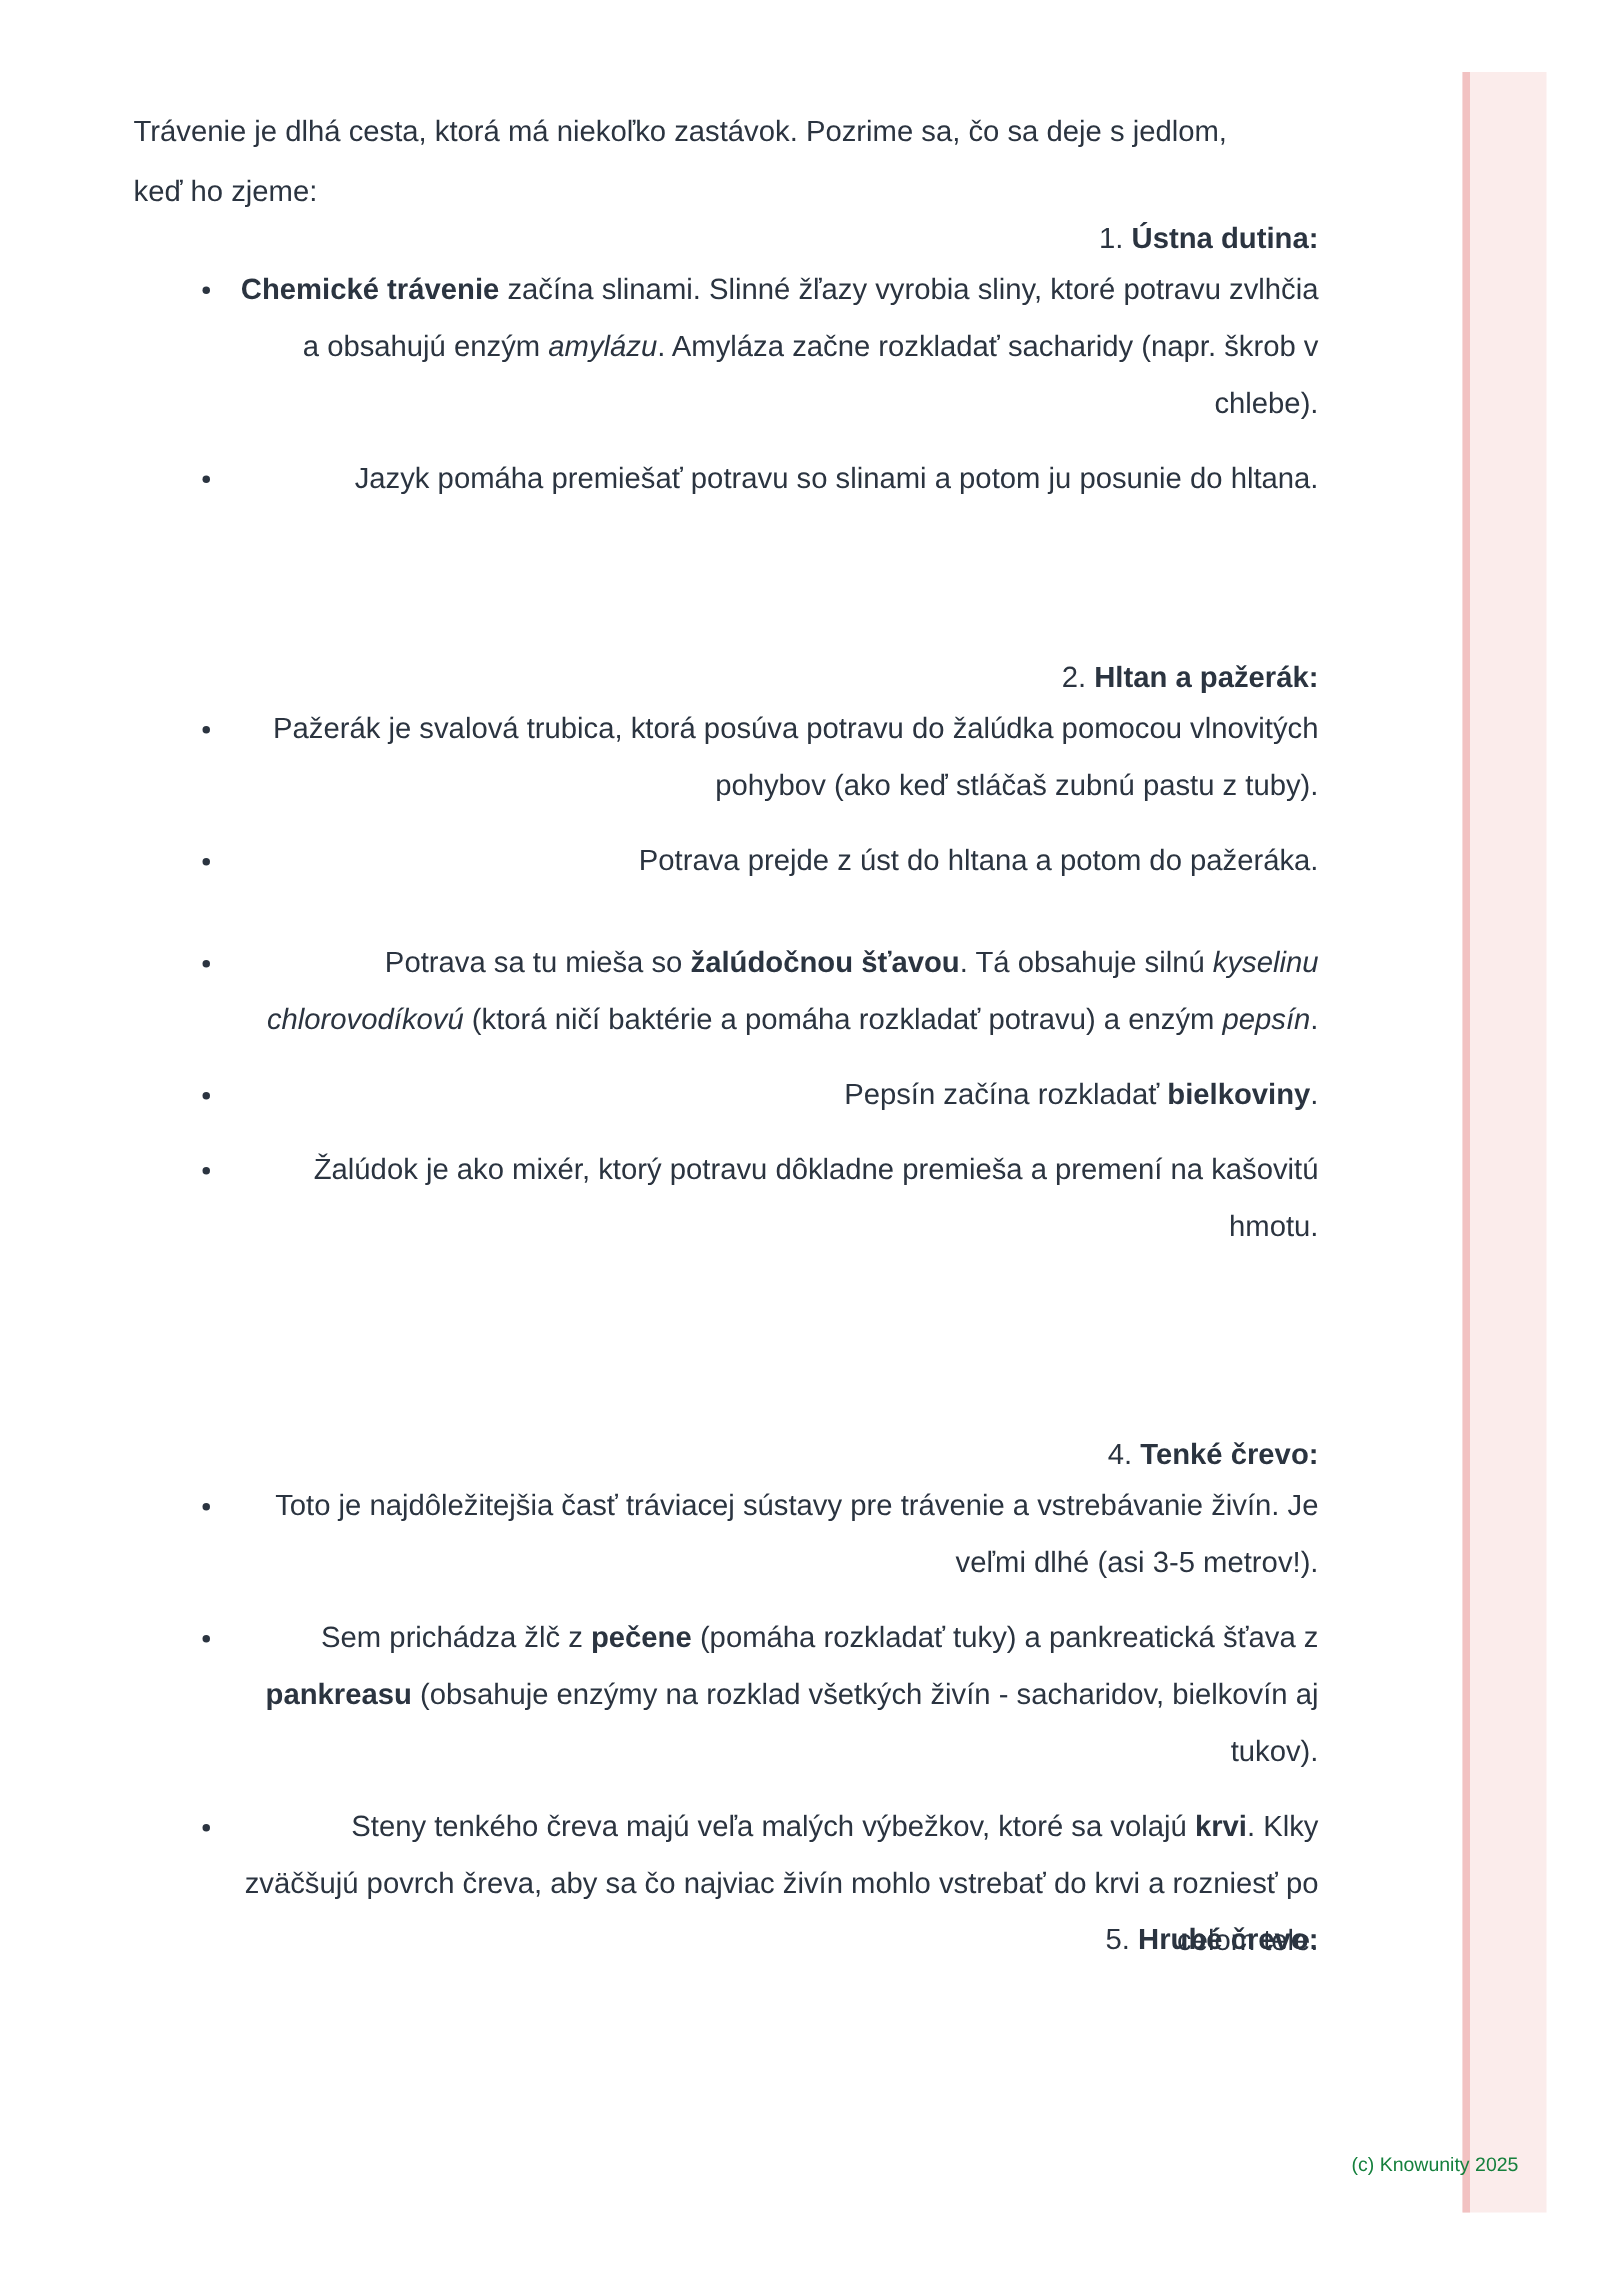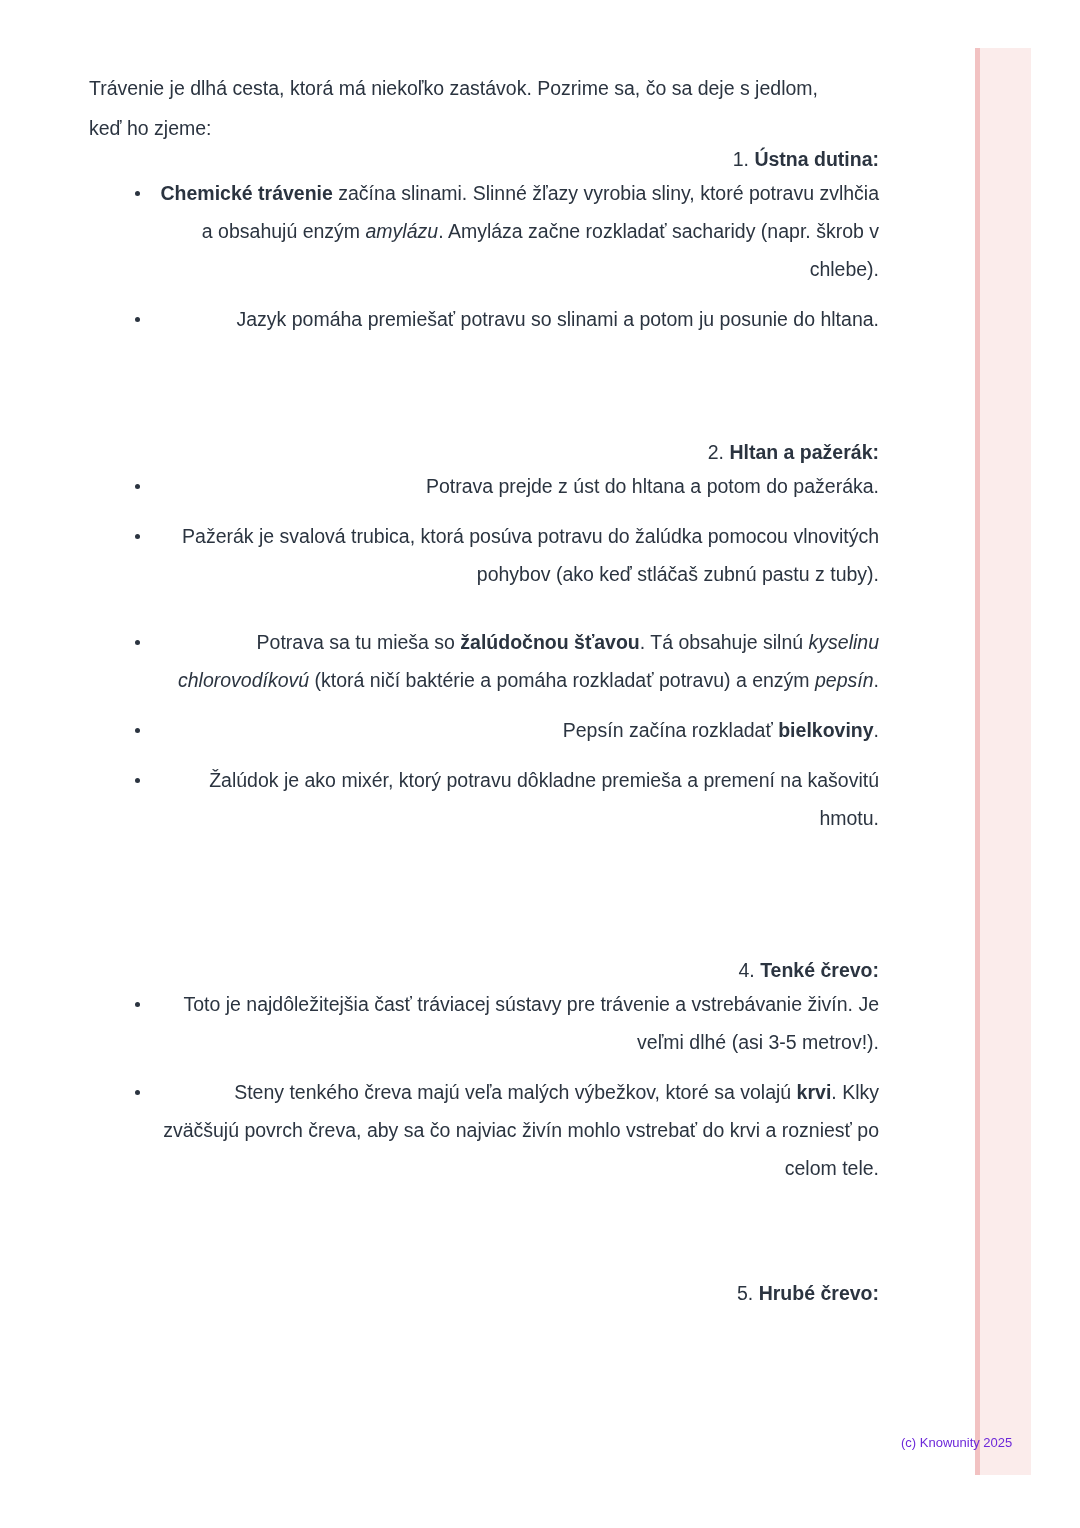--- a/index.html
+++ b/index.html
@@ -128,38 +128,39 @@
       <div class="section" style="top: 144px;">
         <div class="sec-heading"><span class="sec-num">1.</span> <span class="sec-title">Ústna dutina:</span></div>
         <ul class="bullets">
           <li><span class="b">Chemické trávenie</span><span> začína slinami. Slinné žľazy vyrobia sliny, ktoré potravu zvlhčia a obsahujú enzým </span><span class="i">amylázu</span><span>. Amyláza začne rozkladať sacharidy (napr. škrob v chlebe).</span></li>
           <li><span>Jazyk pomáha premiešať potravu so slinami a potom ju posunie do hltana.</span></li>
         </ul>
       </div>
       <div class="section" style="top: 437px;">
         <div class="sec-heading"><span class="sec-num">2.</span> <span class="sec-title">Hltan a pažerák:</span></div>
         <ul class="bullets">
+          <li><span>Pažerák je svalová trubica, ktorá posúva potravu do žalúdka pomocou vlnovitých pohybov (ako keď stláčaš zubnú pastu z tuby).</span></li>
           <li><span>Potrava prejde z úst do hltana a potom do pažeráka.</span></li>
-          <li><span>Pažerák je svalová trubica, ktorá posúva potravu do žalúdka pomocou vlnovitých pohybov (ako keď stláčaš zubnú pastu z tuby).</span></li>
         </ul>
       </div>
       <div class="section" style="top: 623px;">
         <ul class="bullets">
           <li><span>Potrava sa tu mieša so </span><span class="b">žalúdočnou šťavou</span><span>. Tá obsahuje silnú </span><span class="i">kyselinu chlorovodíkovú</span><span> (ktorá ničí baktérie a pomáha rozkladať potravu) a enzým </span><span class="i">pepsín</span><span>.</span></li>
           <li><span>Pepsín začína rozkladať </span><span class="b">bielkoviny</span><span>.</span></li>
           <li><span>Žalúdok je ako mixér, ktorý potravu dôkladne premieša a premení na kašovitú hmotu.</span></li>
         </ul>
       </div>
       <div class="section" style="top: 955px;">
         <div class="sec-heading"><span class="sec-num">4.</span> <span class="sec-title">Tenké črevo:</span></div>
         <ul class="bullets">
           <li><span>Toto je najdôležitejšia časť tráviacej sústavy pre trávenie a vstrebávanie živín. Je veľmi dlhé (asi 3-5 metrov!).</span></li>
+          <li><span>Sem prichádza žlč z </span><span class="b">pečene</span><span> (pomáha rozkladať tuky) a pankreatická šťava z </span><span class="b">pankreasu</span><span> (obsahuje enzýmy na rozklad všetkých živín - sacharidov, bielkovín aj tukov).</span></li>
           <li><span>Steny tenkého čreva majú veľa malých výbežkov, ktoré sa volajú </span><span class="b">krvi</span><span>. Klky zväčšujú povrch čreva, aby sa čo najviac živín mohlo vstrebať do krvi a rozniesť po celom tele.</span></li>
         </ul>
       </div>
       <div class="section" style="top: 1278px;">
         <div class="sec-heading"><span class="sec-num">5.</span> <span class="sec-title">Hrubé črevo:</span></div>
       </div>
     </div>
 
-  <div id="footer-credit" style="color: #6d28d9;">(c) Knowunity 2025</div>
+  <div id="footer-credit" style="color: #15803d;">(c) Knowunity 2025</div>
 
 </div>
 
 </body></html>

